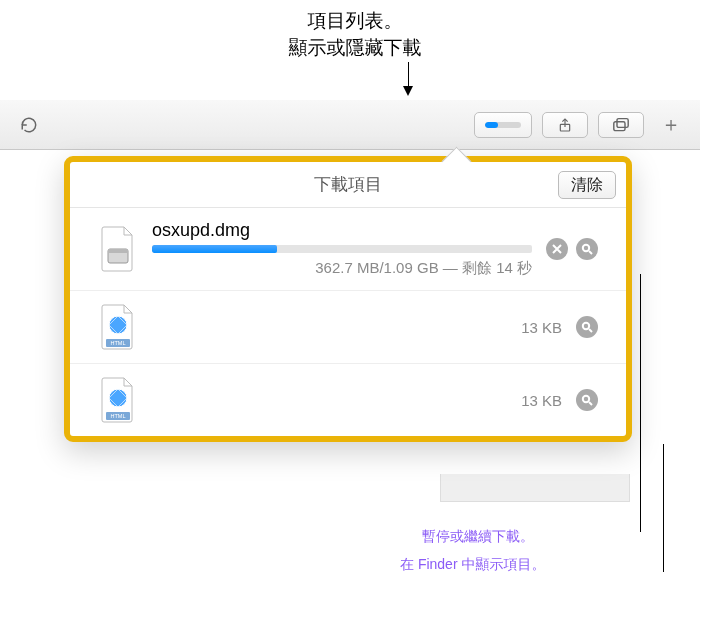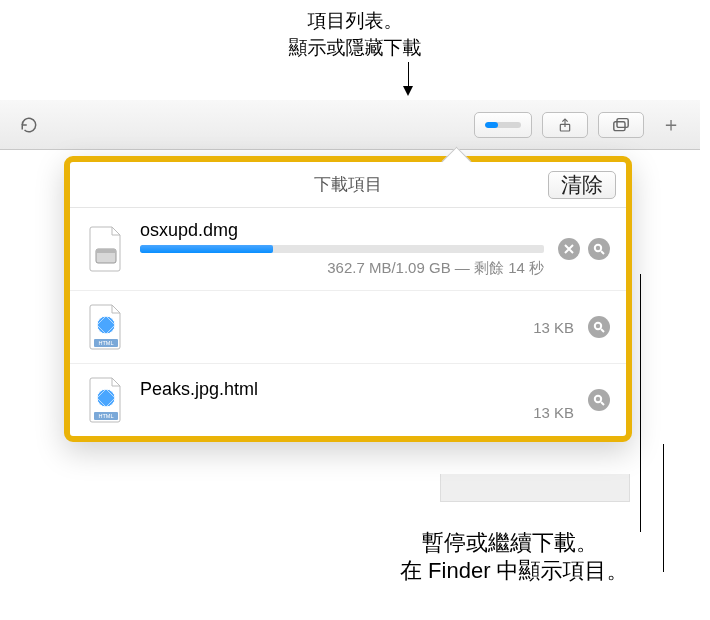--- a/index.html
+++ b/index.html
@@ -128,32 +128,32 @@
     }
     .clear-btn {
       position: absolute;
       right: 10px;
       top: 9px;
       height: 28px;
       padding: 0 12px;
       background: linear-gradient(#fefefe, #f0f0f0);
       border: 1px solid #bcbcbc;
       border-radius: 5px;
-      font-size: 21px;
+      font-size: 16px;
       color: #222;
       display: flex;
       align-items: center;
       text-align: center;
     }
 
     .dl-list { }
     .dl-item {
       display: flex;
       align-items: center;
-      padding: 12px 16px;
+      padding: 12px 28px;
       border-bottom: 1px solid #eee;
       gap: 14px;
     }
     .dl-item:last-child { border-bottom: none; }
 
     .file-icon {
       width: 40px;
       height: 48px;
       flex-shrink: 0;
       display: flex;
@@ -199,22 +199,22 @@
       background: #a9a9a9;
       display: flex;
       align-items: center;
       justify-content: center;
       color: #fff;
     }
 
     
     .bot-annotation {
       position: absolute;
-      font-size: 22px;
-      color: #000000;
+      font-size: 14px;
+      color: #8b5cf6;
     }
     .bot1 { top: 528px; left: 422px; }
     .bot2 { top: 556px; left: 400px; }
 
     .callout-line {
       position: absolute;
       width: 1px;
       background: #000;
     }
     .cl1 { left: 640px; top: 274px; height: 258px; }
@@ -354,21 +354,20 @@
           <path d="M6 2 h20 l8 8 v34 a2 2 0 0 1 -2 2 H6 a2 2 0 0 1 -2 -2 V4 a2 2 0 0 1 2 -2 z" fill="#fff" stroke="#bbb"></path>
           <path d="M26 2 v8 h8" fill="none" stroke="#bbb"></path>
           <circle cx="20" cy="22" r="9" fill="#4aa6ff"></circle>
           <circle cx="20" cy="22" r="9" fill="none" stroke="#fff" stroke-width="1"></circle>
           <path d="M20 13 L29 22 L20 31 L11 22 Z" fill="none" stroke="#fff" stroke-width="0.6"></path>
           <rect x="8" y="36" width="24" height="8" rx="1" fill="#7aa8d8"></rect>
           <text x="20" y="42" font-size="5.5" fill="#fff" text-anchor="middle" font-family="Arial">HTML</text>
         </svg>
       </div>
       <div class="dl-info">
-        <div class="dl-name">Peaks.jpg.html</div>
         <div class="dl-meta">13 KB</div>
       </div>
       <div class="dl-actions">
         <div class="round-icon">
           <svg width="12" height="12" viewBox="0 0 12 12" fill="none" stroke="#fff" stroke-width="2">
             <circle cx="5" cy="5" r="3.2"></circle>
               <path d="M8 8 L11 11"></path>
           </svg>
         </div>
       </div>

